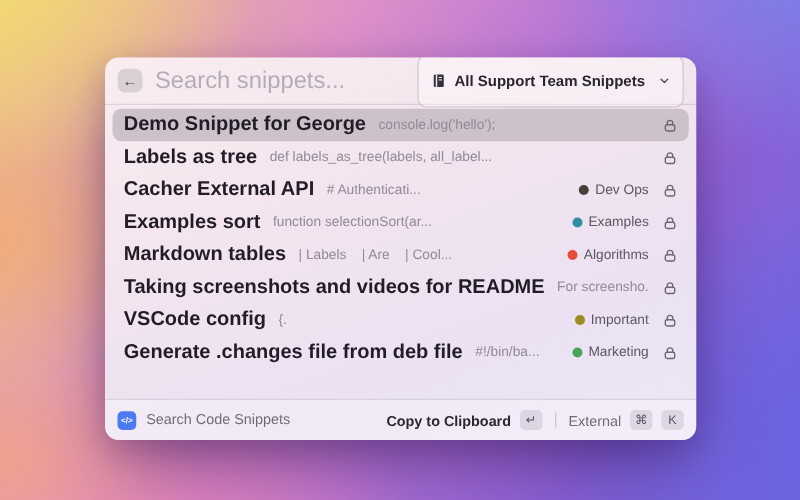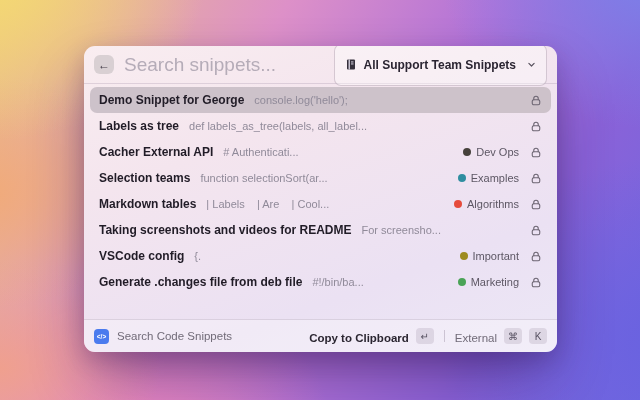--- a/index.html
+++ b/index.html
@@ -63,21 +63,21 @@
   .dropdown .chev { display:flex; margin-left:4px; }
 
   
   .list { flex:1; padding:3px 0 2px; }
   .row {
     height:26px; margin:0 6px; padding:0 9px; border-radius:7px;
     display:flex; align-items:center; cursor:pointer;
   }
   .row.selected { background:#cdc2ca; }
   .row-title {
-    font-size:12px; font-weight:700; color:#211c27; white-space:nowrap;
+    font-size:16px; font-weight:700; color:#211c27; white-space:nowrap;
   }
   .row-code {
     font-size:11px; color:#908a99; margin-left:10px;
     white-space:pre; overflow:hidden; text-overflow:clip; flex:1; min-width:0;
   }
   .row-tag { display:flex; align-items:center; gap:5px; margin-left:10px; flex:0 0 auto; }
   .tag-dot { width:8px; height:8px; border-radius:50%; }
   .tag-label { font-size:11px; color:#5d5764; white-space:nowrap; }
   .lock { flex:0 0 auto; margin-left:11px; display:flex; color:#6d6673; }
 
@@ -173,21 +173,21 @@
       </span>
       <span class="lock">
         <svg width="12" height="13" viewBox="0 0 24 24" fill="none" stroke="currentColor" stroke-width="2.2" stroke-linecap="round">
           <rect x="4.5" y="10.5" width="15" height="10" rx="3"></rect>
           <path d="M7.5 10.5V8a4.5 4.5 0 0 1 9 0v2.5"></path>
         </svg>
       </span>
     </div>
 
     <div class="row">
-      <span class="row-title">Selection teams</span>
+      <span class="row-title">Examples sort</span>
       <span class="row-code">function selectionSort(ar...</span>
       <span class="row-tag">
         <span class="tag-dot" style="background: rgb(47, 142, 160);"></span>
         <span class="tag-label">Examples</span>
       </span>
       <span class="lock">
         <svg width="12" height="13" viewBox="0 0 24 24" fill="none" stroke="currentColor" stroke-width="2.2" stroke-linecap="round">
           <rect x="4.5" y="10.5" width="15" height="10" rx="3"></rect>
           <path d="M7.5 10.5V8a4.5 4.5 0 0 1 9 0v2.5"></path>
         </svg>

